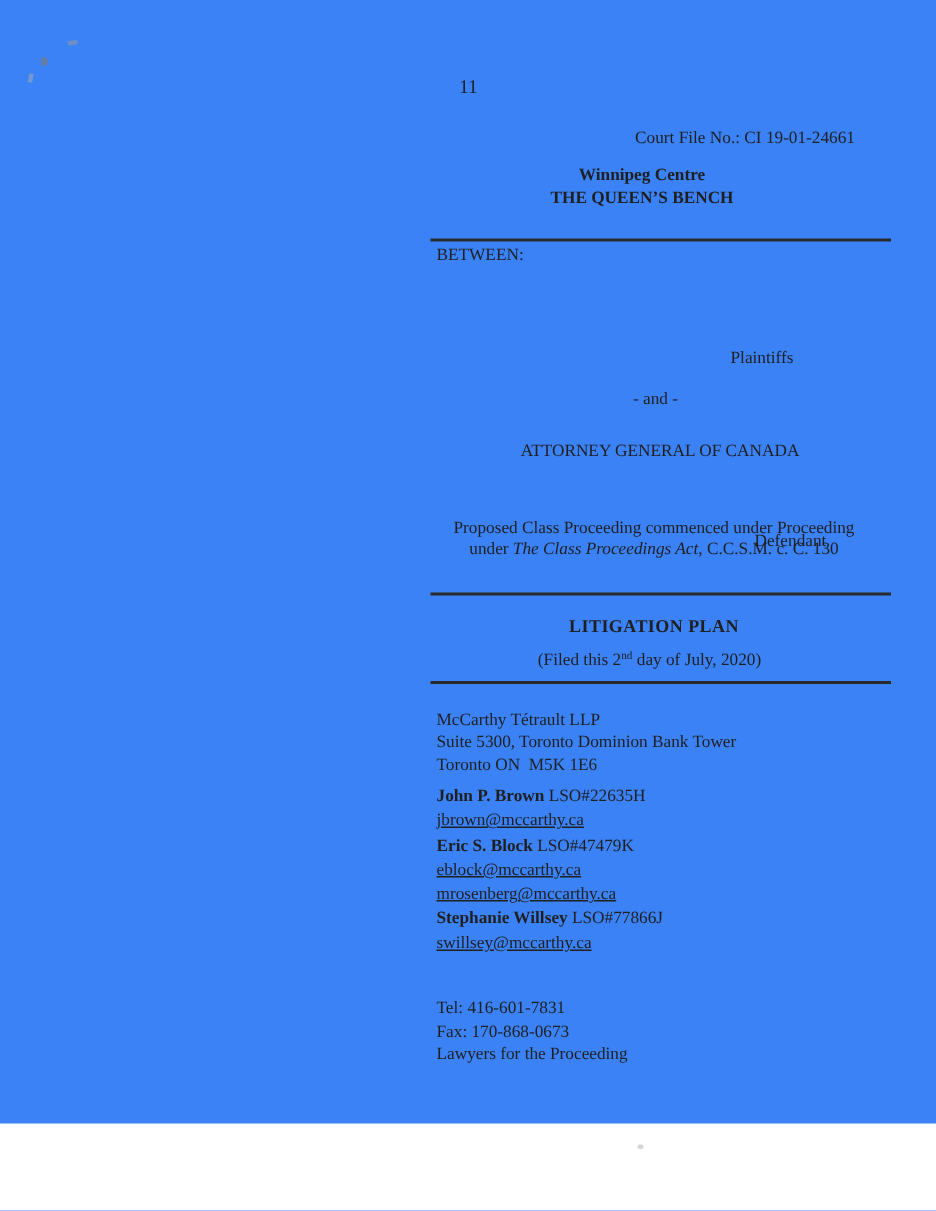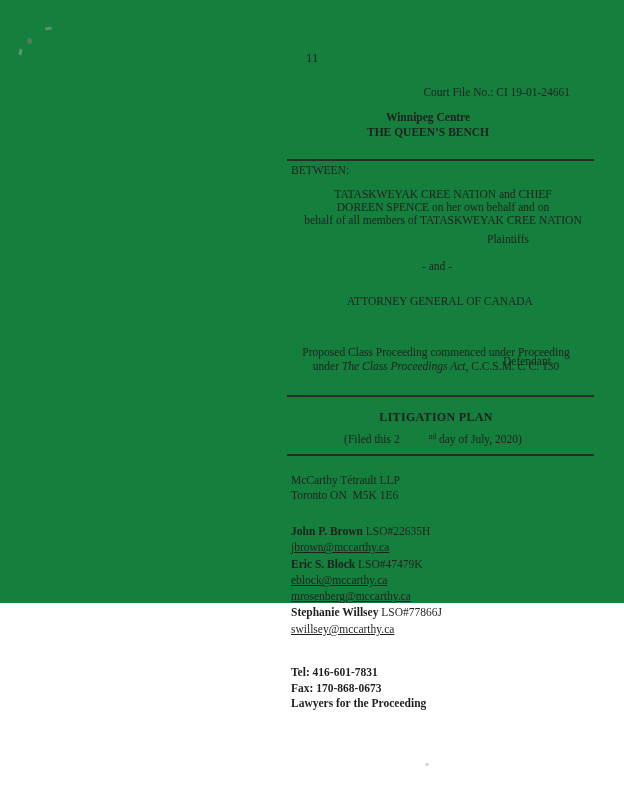--- a/index.html
+++ b/index.html
@@ -4,40 +4,40 @@
 <style>
   html,body { margin:0; padding:0; }
   body {
     width:624px; height:807px;
     background:#ffffff;
     font-family:"Liberation Serif", serif;
     overflow:hidden;
   }
   .page {
     position:relative;
-    width:624px; height:603px;
-    background:#15803d;
+    width:624px; height:749px;
+    background:#3b82f6;
   }
   .t {
     position:absolute;
     white-space:nowrap;
     color:#1f1f1f;
     font-size:11.5px;
     line-height:13.5px;
   }
   .blk { position:absolute; color:#1f1f1f; font-size:11.5px; }
   .center { text-align:center; width:308px; white-space:nowrap; }
   .bold { font-weight:bold; }
   .u { text-decoration:underline;font-family:Liberation Serif, serif; }
   .rule {
     position:absolute;
     left:287px; width:307px; height:2px;
     background:#2a2a2a;
   }
-  sup.ord { font-size:7.5px; vertical-align:4px;padding-left:29px; }
+  sup.ord { font-size:7.5px; vertical-align:4px; }
   .artifact { position:absolute; }
 </style>
 </head>
 <body>
 
 <div class="page">
 
   <div class="artifact" style="left:45px;top:27px;width:7px;height:3px;background:#9a9a9a;opacity:.55;transform:rotate(-8deg);border-radius:2px;"></div>
   <div class="artifact" style="left:27px;top:38px;width:5px;height:6px;background:#7a7a7a;opacity:.6;border-radius:50%;"></div>
   <div class="artifact" style="left:19px;top:49px;width:3px;height:6px;background:#ababab;opacity:.5;transform:rotate(12deg);"></div>
@@ -49,25 +49,20 @@
 
   <div class="blk center" style="left:274px;top:110px;line-height:15px;">
     <div class="bold">Winnipeg Centre</div>
     <div class="bold">THE QUEEN’S BENCH</div>
   </div>
 
   <div class="rule" style="top:159px;"></div>
 
   <div class="t" style="left:291px;top:164px;">BETWEEN:</div>
 
-  <div class="blk center" style="left:289px;top:188px;line-height:13px;">
-    <div>TATASKWEYAK CREE NATION and CHIEF</div>
-    <div>DOREEN SPENCE on her own behalf and on</div>
-    <div>behalf of all members of TATASKWEYAK CREE NATION</div>
-  </div>
 
   <div class="t" style="left:487px;top:233px;">Plaintiffs</div>
 
   <div class="t center" style="left:283px;top:260px;">- and -</div>
 
   <div class="t center" style="left:286px;top:295px;">ATTORNEY GENERAL OF CANADA</div>
 
   <div class="t" style="left:503px;top:323px;margin-top:32px;">Defendant</div>
 
   <div class="blk center" style="left:282px;top:346px;line-height:13.5px;">
@@ -78,32 +73,33 @@
   <div class="rule" style="top:395px;"></div>
 
   <div class="t center bold" style="left:282px;top:411px;font-size:12px;letter-spacing:.3px;text-align:center;">LITIGATION PLAN</div>
 
   <div class="t center" style="left:279px;top:430px;"><span>(Filed this 2</span><sup class="ord">nd</sup><span> day of July, 2020)</span></div>
 
   <div class="rule" style="top:454px;"></div>
 
   <div class="blk" style="left:291px;top:473px;line-height:15px;white-space:nowrap;">
     <div>McCarthy Tétrault LLP</div>
+    <div>Suite 5300, Toronto Dominion Bank Tower</div>
     <div>Toronto ON&nbsp; M5K 1E6</div>
   </div>
 
   <div class="blk" style="left:291px;top:523px;line-height:16.3px;white-space:nowrap;">
     <div><b>John P. Brown</b> <span>LSO#22635H</span></div>
     <div><span class="u">jbrown@mccarthy.ca</span></div>
     <div><b>Eric S. Block</b> <span>LSO#47479K</span></div>
     <div><span class="u">eblock@mccarthy.ca</span></div>
     <div><span class="u">mrosenberg@mccarthy.ca</span></div>
     <div><b>Stephanie Willsey</b> <span>LSO#77866J</span></div>
     <div><span class="u">swillsey@mccarthy.ca</span></div>
   </div>
 
-  <div class="blk" style="left:291px;top:665px;line-height:15.5px;white-space:nowrap;font-weight:bold;">
+  <div class="blk" style="left:291px;top:665px;line-height:15.5px;white-space:nowrap;">
     <div>Tel: 416-601-7831</div>
     <div>Fax: 170-868-0673</div>
     <div>Lawyers for the Proceeding</div>
   </div>
 
 </div>
 
 </body></html>

